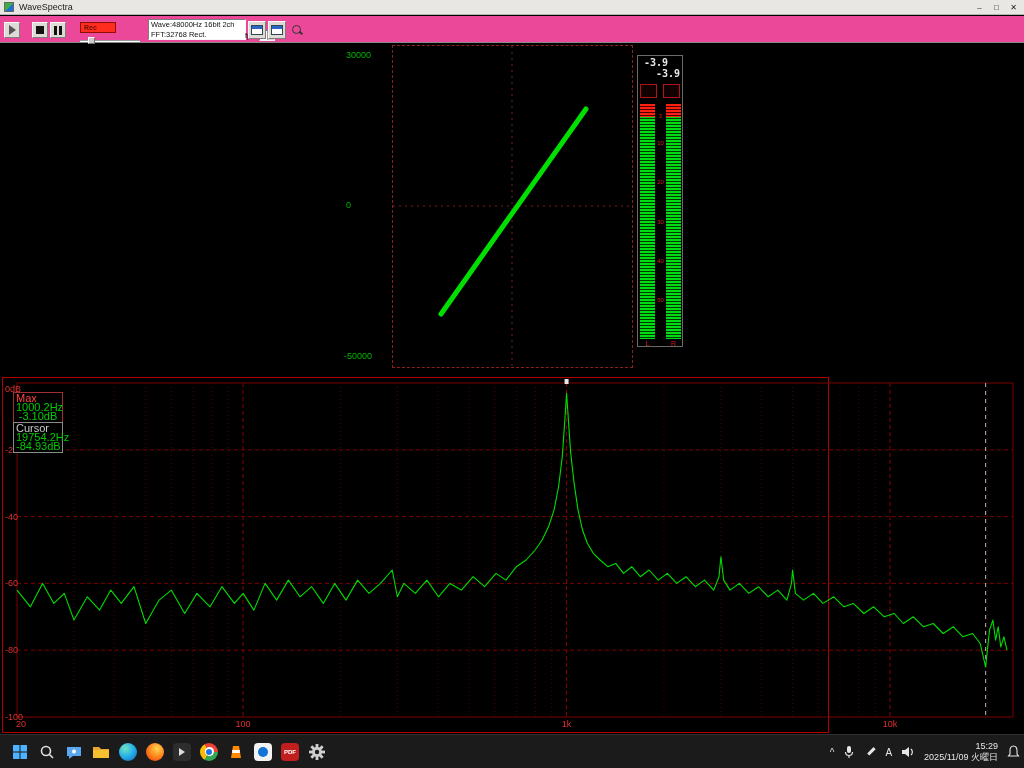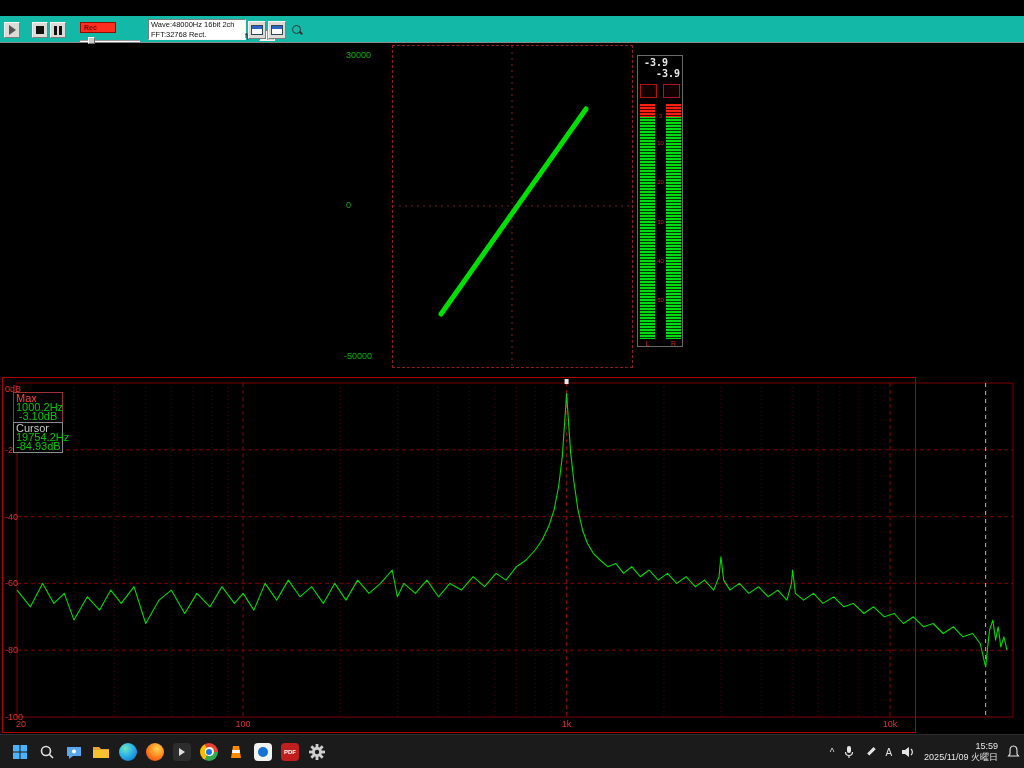--- a/index.html
+++ b/index.html
@@ -14,21 +14,21 @@
   .app-icon { width:10px; height:10px; margin-right:5px;
               background:linear-gradient(135deg,#3fae49 0 50%,#1c6fd4 50% 100%);
               border:1px solid #666; }
   .title-text { font-size:9px; color:#1a1a1a; }
   .win-controls { position:absolute; right:2px; top:0; height:15px; display:flex; }
   .win-btn { width:17px; height:15px; font-size:8px; color:#222; text-align:center;
              line-height:15px; cursor:default; }
 
   
   .toolbar { position:absolute; left:0; top:16px; width:1024px; height:27px;
-             background:#14b8a6; border-bottom:1px solid #8a8a8a; }
+             background:#ec4899; border-bottom:1px solid #8a8a8a; }
   .tb-btn { position:absolute; width:16px; height:16px; top:6px; background:#dedbd6;
             border:1px solid; border-color:#f7f7f7 #7d7d7d #7d7d7d #f7f7f7;
             display:flex; align-items:center; justify-content:center; }
   .glyph-play { width:0; height:0; border-left:7px solid #555; border-top:5px solid transparent;
                 border-bottom:5px solid transparent; }
   .glyph-stop { width:8px; height:8px; background:#111; }
   .glyph-pause { display:flex; gap:2px; }
   .glyph-pause i { display:block; width:3px; height:9px; background:#111; }
   .rec-badge { position:absolute; left:80px; top:6px; width:36px; height:11px;
                background:#ff2d1e; border:1px solid #8d0f06; color:#6e0d05;
@@ -69,21 +69,21 @@
              font-family:"DejaVu Sans Mono","Liberation Mono",monospace; }
   .peakbox { position:absolute; top:28px; width:17px; height:14px; border:1px solid #b01515; background:#120000; }
   .bar { position:absolute; top:48px; width:15px; height:235px;
          background:repeating-linear-gradient(to bottom,#00dc14 0 2px,#003a00 2px 3px); }
   .bar .cap { position:absolute; left:0; top:0; width:100%; height:13px;
               background:repeating-linear-gradient(to bottom,#ff2012 0 2px,#4a0000 2px 3px); }
   .mscale { position:absolute; left:0; width:100%; text-align:center; font-size:6px; color:#d02020; }
   .ch-label { position:absolute; top:284px; width:15px; text-align:center; font-size:7px; color:#d02020; }
 
   
-  .spectrum-panel { position:absolute; left:2px; top:377px; width:914px; height:356px;
+  .spectrum-panel { position:absolute; left:2px; top:377px; width:827px; height:356px;
                     background:#000; border:1px solid #b00000; }
   #spectrum-svg { position:absolute; left:0; top:0; }
   .info-box { position:absolute; left:10px; width:50px; font-size:11px; line-height:9px;
               background:#000; padding:1px 2px; }
   .info-box .freq,.info-box .level { color:#00cc00; text-align:center; }
   .box-max { top:14px; border:1px solid #a03030; }
   .box-max .ib-label { color:#ff4040; }
   .box-cursor { top:44px; border:1px solid #8a8a8a; }
   .box-cursor .ib-label { color:#c8c8c8; }
 
@@ -116,20 +116,29 @@
           align-items:center; gap:9px; color:#e6e6e6; }
   .tray-caret { font-size:10px; color:#ddd; }
   .tray-ime { font-size:10px; }
   .tray-clock { text-align:right; font-size:9px; line-height:11px; }
 </style>
 </head>
 <body>
 
 <div class="screen">
 
+  <div class="titlebar">
+    <div class="app-icon"></div>
+    <div class="title-text">WaveSpectra</div>
+    <div class="win-controls">
+      <div class="win-btn">–</div>
+      <div class="win-btn">□</div>
+      <div class="win-btn close">✕</div>
+    </div>
+  </div>
 
   <div class="toolbar">
     <div class="tb-btn" style="left:4px">
       <span class="glyph-play"></span>
     </div>
     <div class="tb-btn" style="left:32px">
       <span class="glyph-stop"></span>
     </div>
     <div class="tb-btn" style="left:50px">
       <span class="glyph-pause">
@@ -338,21 +347,21 @@
       </svg>
       <svg width="12" height="12">
         <rect x="5" y="0" width="3" height="9" transform="rotate(45 6 6)" fill="#e6e6e6"></rect>
       </svg>
       <span class="tray-ime">A</span>
       <svg width="14" height="12">
         <polygon points="1,4 4,4 8,1 8,11 4,8 1,8" fill="#e6e6e6"></polygon>
         <path d="M10 3 a4 4 0 0 1 0 6" fill="none" stroke="#e6e6e6" stroke-width="1.2"></path>
       </svg>
       <div class="tray-clock">
-        <div>15:59</div>
+        <div>15:29</div>
         <div>2025/11/09 火曜日</div>
       </div>
       <svg width="13" height="14">
         <path d="M6.5 1 C4 1 3 3 3 5.5 L3 9 L1.5 11 L11.5 11 L10 9 L10 5.5 C10 3 9 1 6.5 1 Z" fill="none" stroke="#e6e6e6" stroke-width="1.1"></path>
       </svg>
     </div>
   </div>
 
 </div>
 

